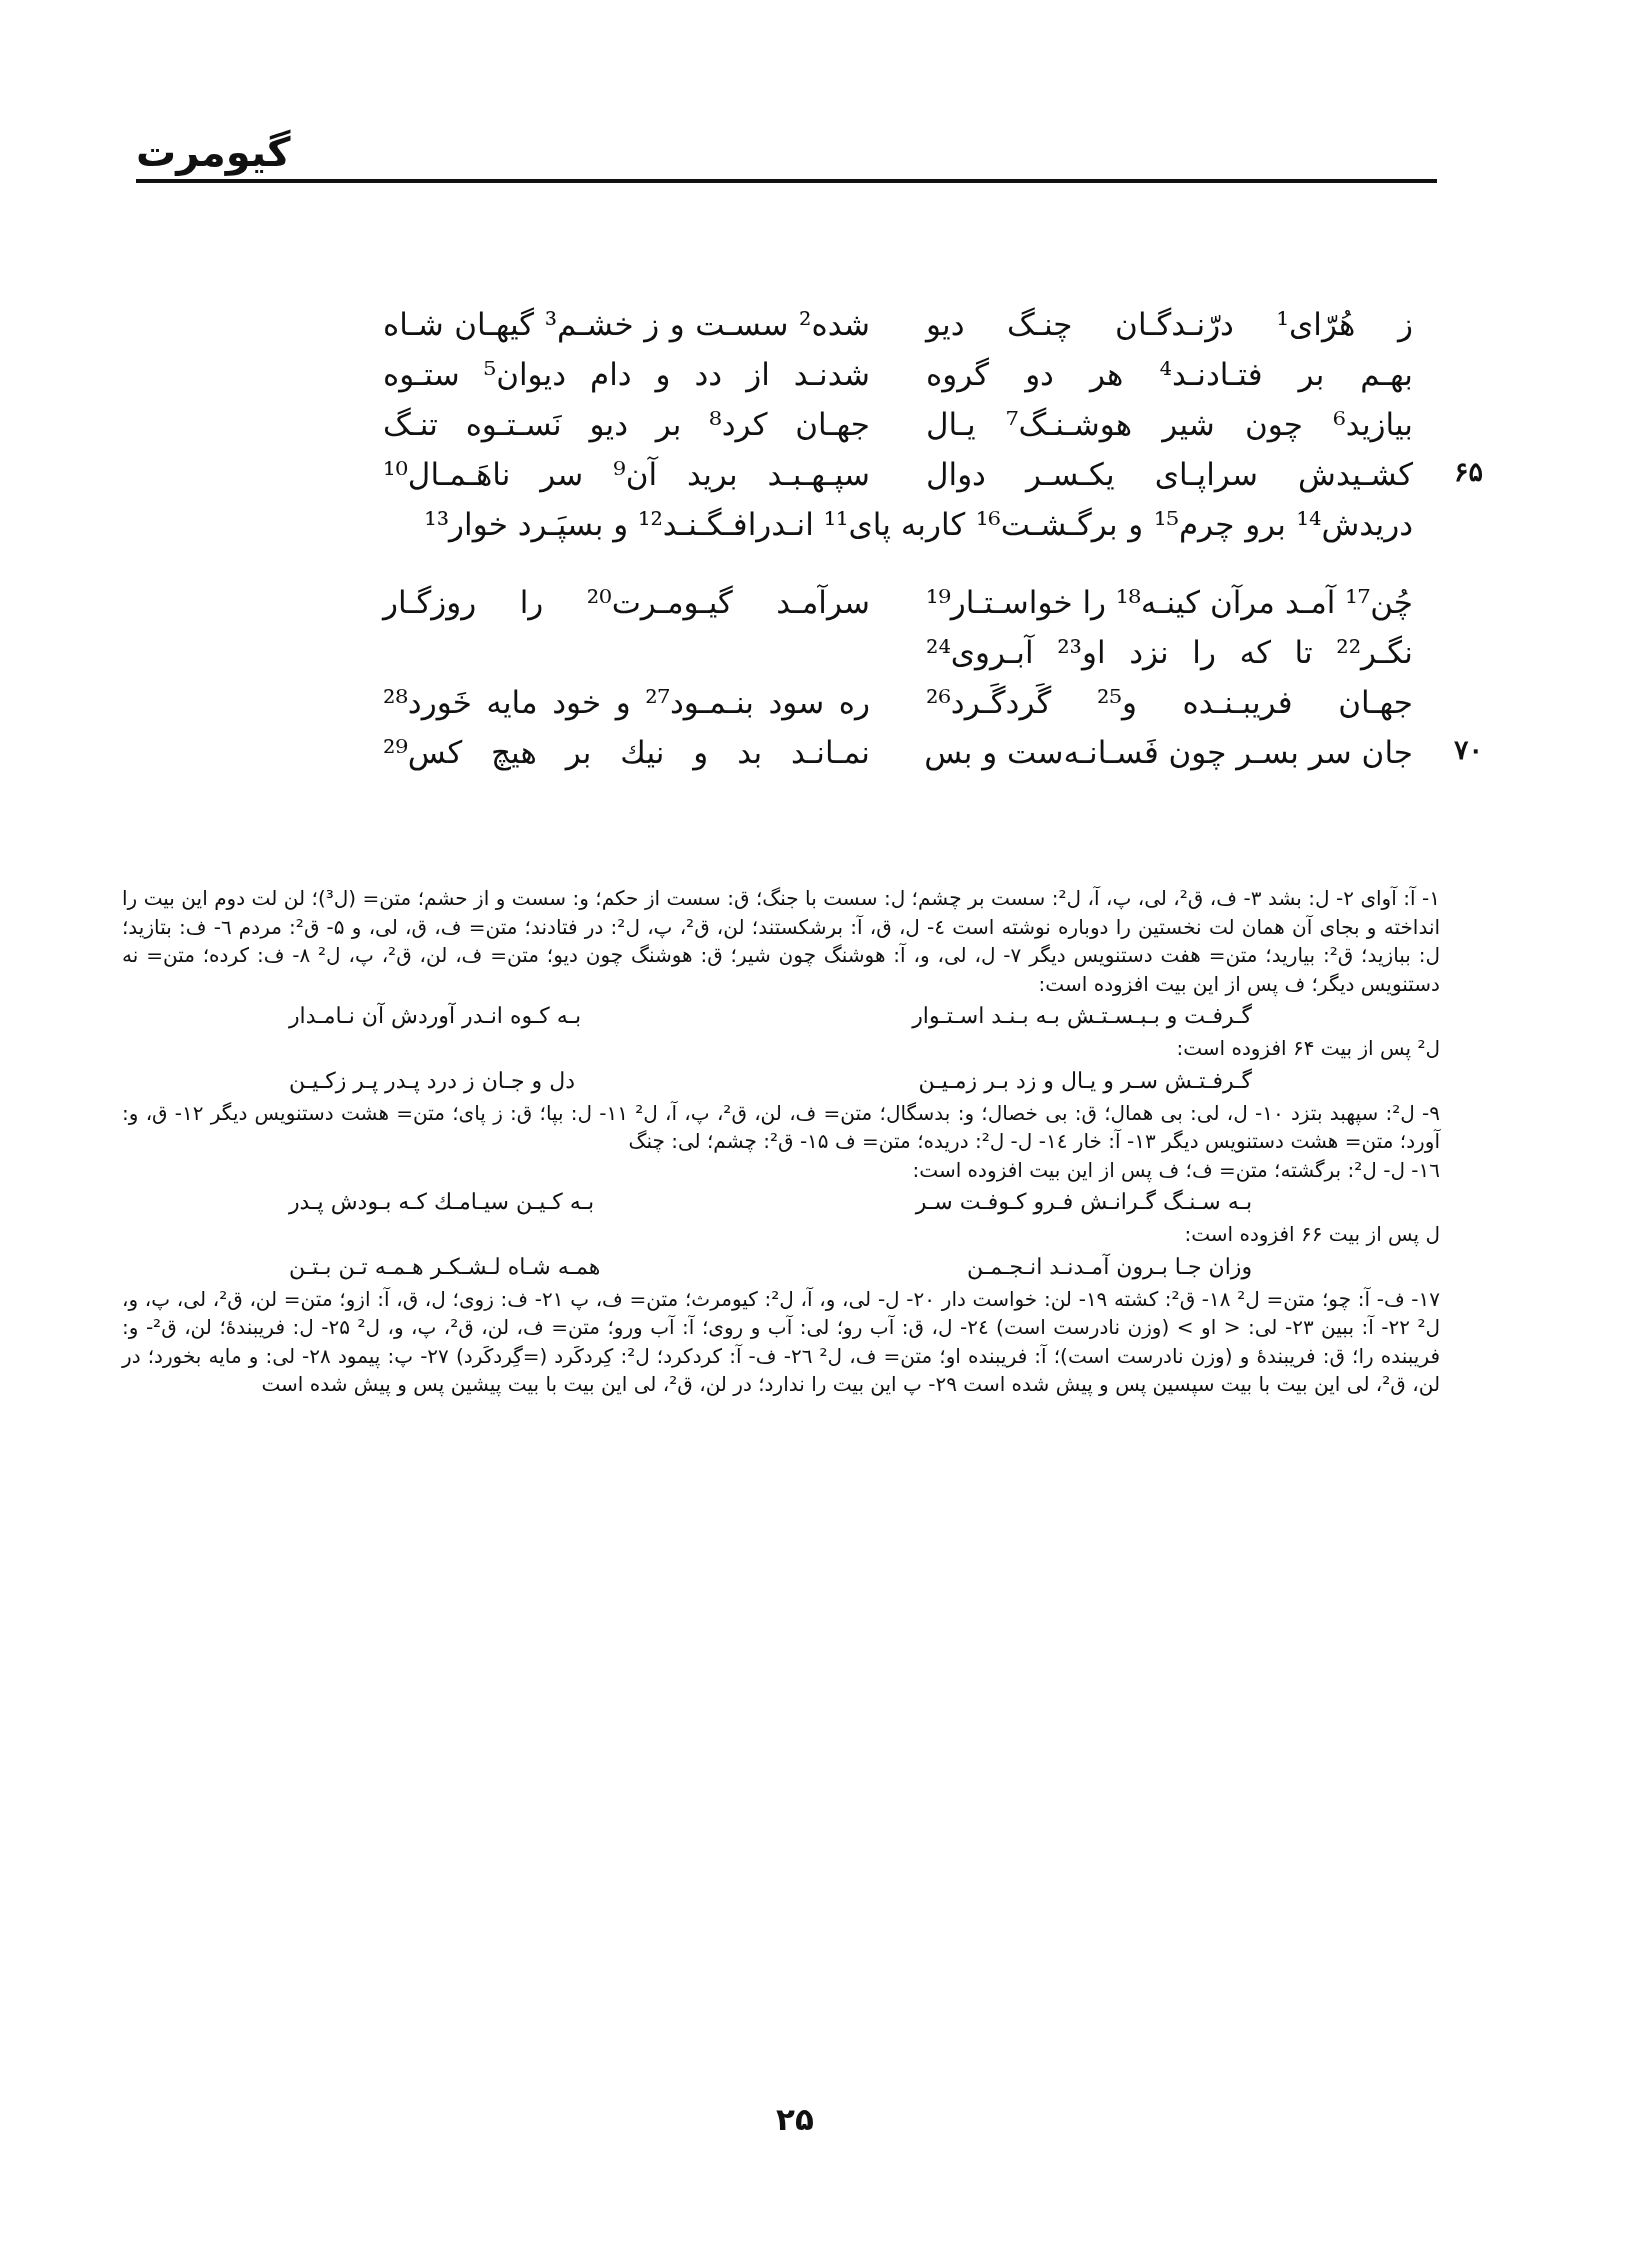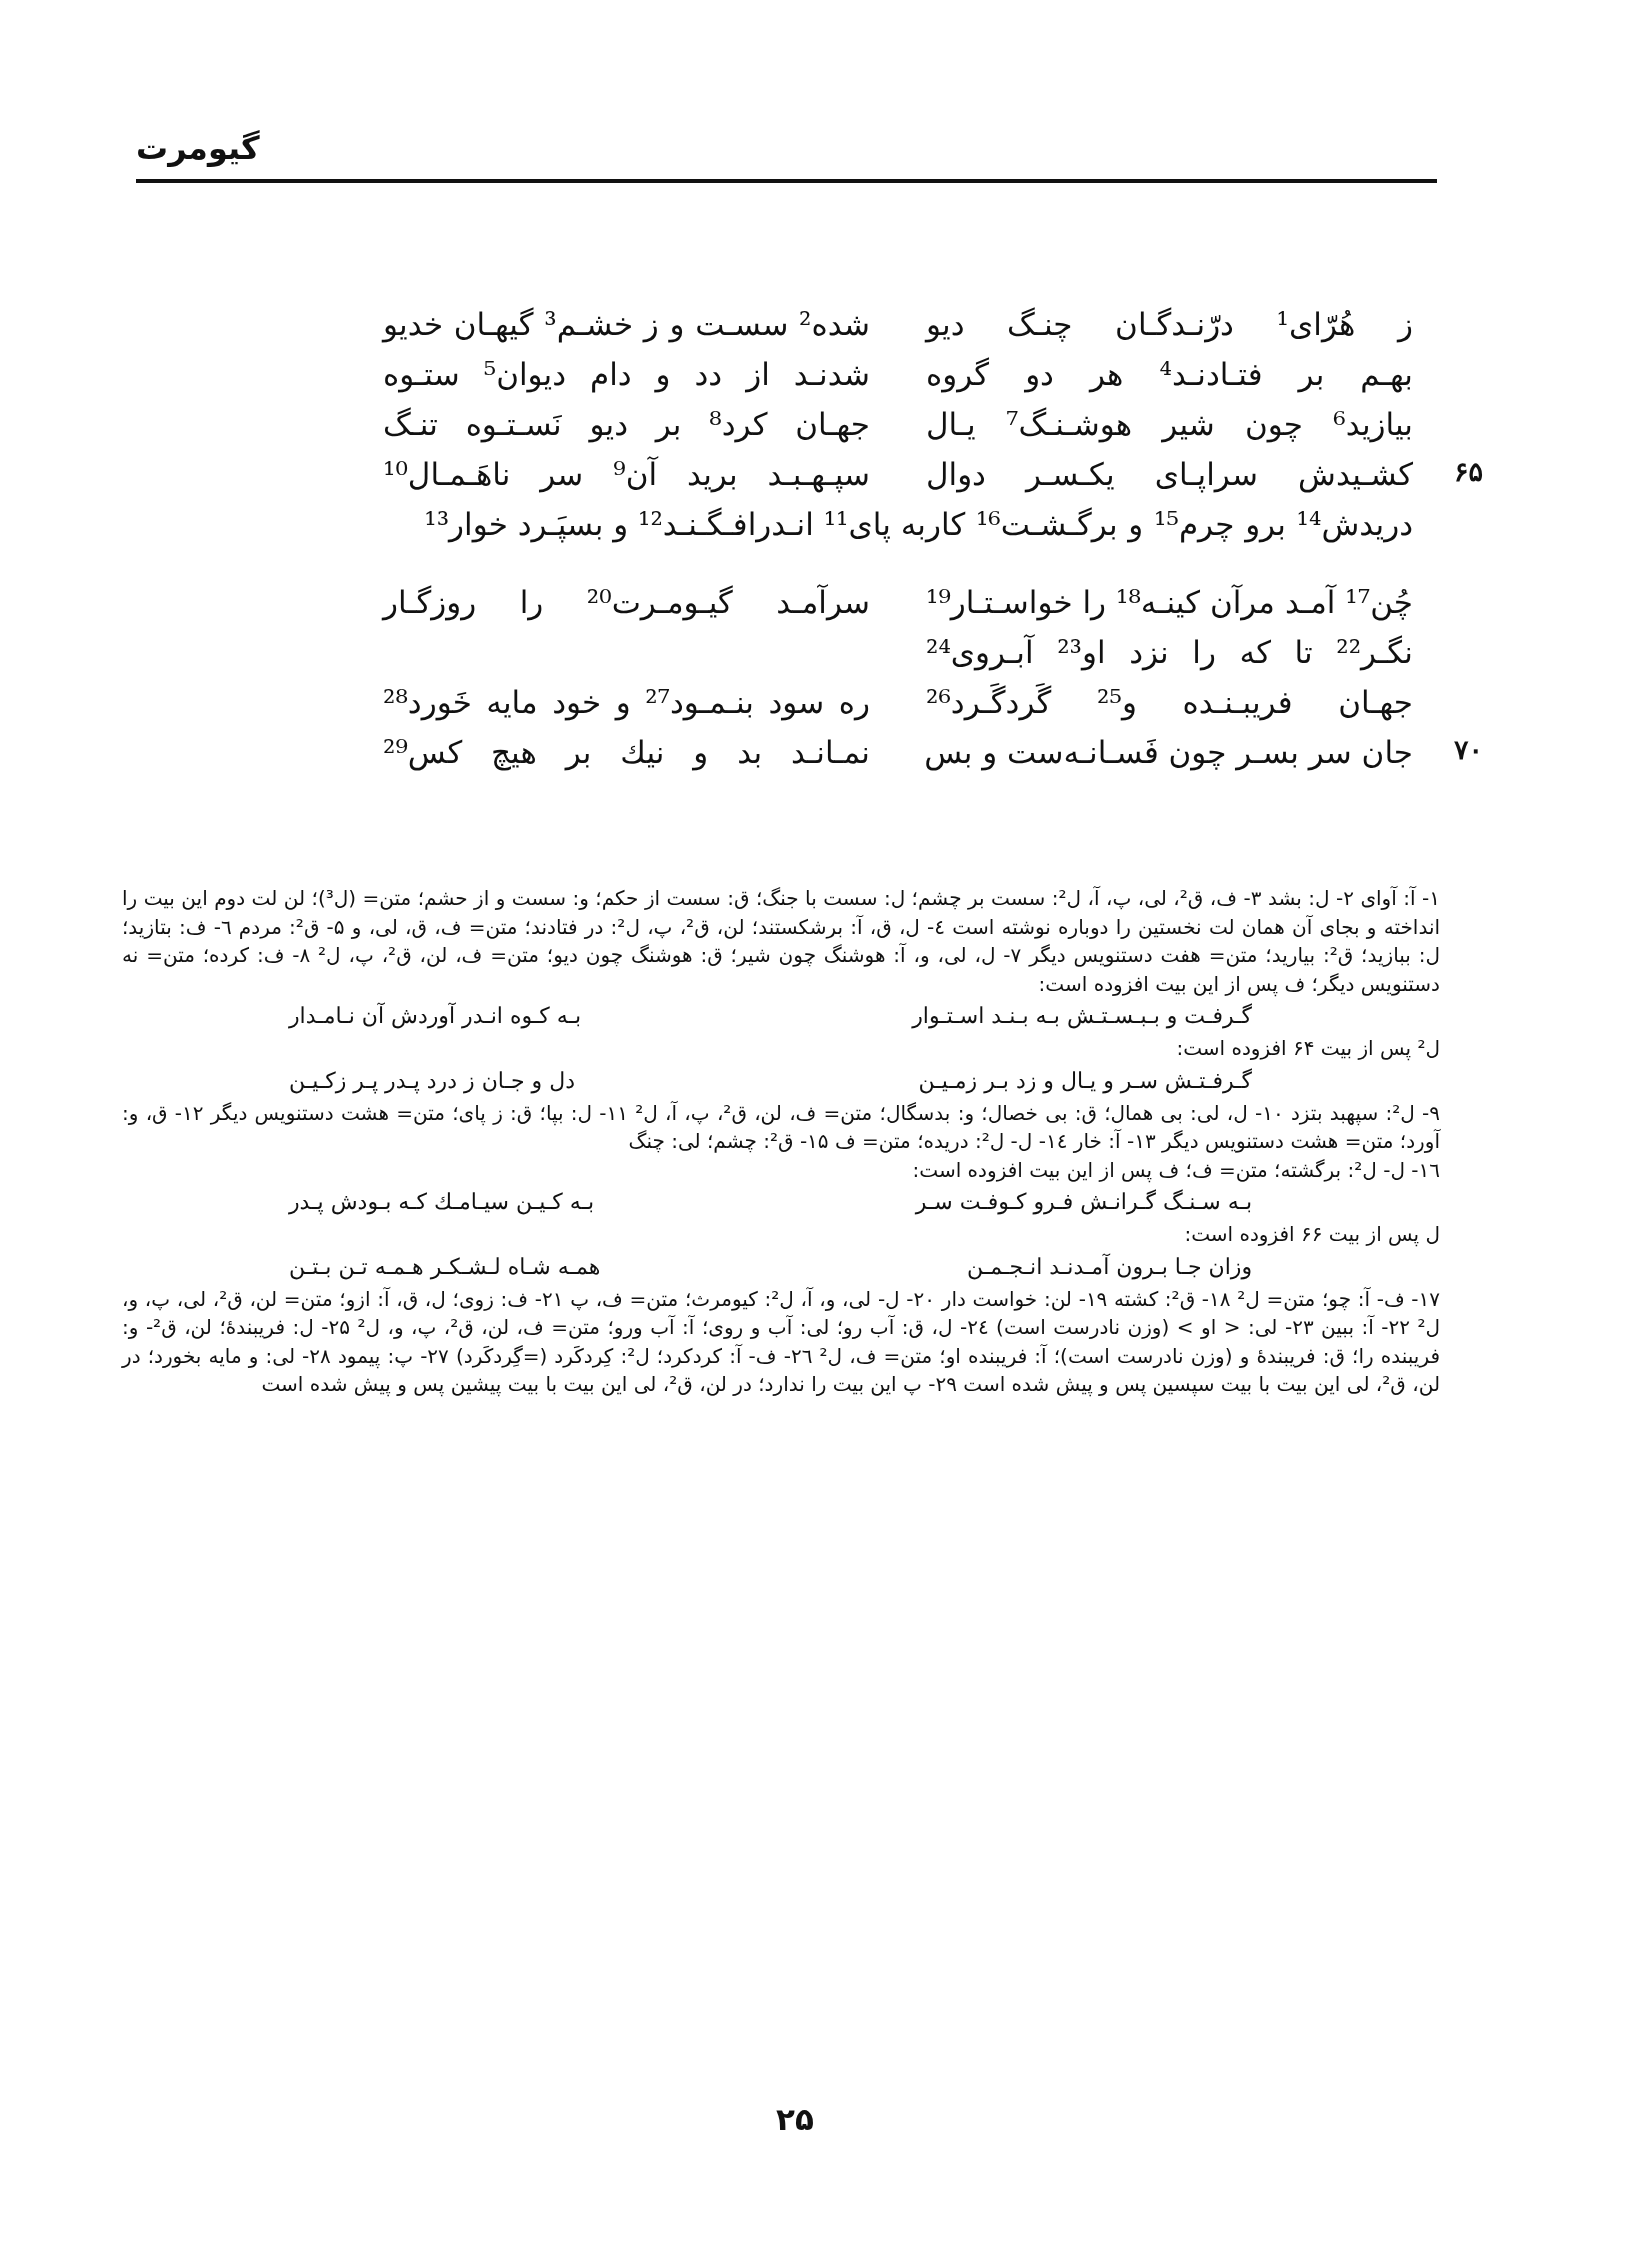--- a/index.html
+++ b/index.html
@@ -1,17 +1,17 @@
 <!DOCTYPE html>
 <html style="font-size:11px"><head>
 <meta charset="utf-8">
 <style>
   html, body { margin:0; padding:0; background:#ffffff; }
   body { width:1650px; height:2250px; position:relative; overflow:hidden; color:#111; font-family:"DejaVu Sans", sans-serif; }
-  .header-title { position:absolute; left:136px; top:129px; font-size:32px; font-weight:bold; direction:rtl; }
+  .header-title { position:absolute; left:136px; top:129px; font-size:40px; font-weight:bold; direction:rtl; }
   .header-rule { position:absolute; left:136px; top:179px; width:1301px; height:3.5px; background:#111; }
   .verses { position:absolute; left:230px; top:306px; width:1183px; direction:rtl; font-family:"DejaVu Serif", serif; font-size:31px; }
   .couplet { position:relative; height:50px; display:flex; flex-direction:row; }
   .couplet.gap-before { margin-top:28px; }
   .hemi { width:487px; text-align:justify; text-align-last:justify; white-space:nowrap; }
   .hemi.first { margin-left:56px; }
   .vnum { position:absolute; right:-70px; top:0; font-size:27px; font-weight:bold; }
   .notes { position:absolute; left:122px; top:884px; width:1318px; direction:rtl; font-size:20px; line-height:28.5px; text-align:justify; }
   .notes p { margin:0; }
   .notes .added-verse { display:flex; justify-content:space-between; padding:0 188px 0 167px; font-family:"DejaVu Serif", serif; font-size:22px; line-height:36px; }
@@ -20,21 +20,21 @@
 </head>
 <body>
 
 <div class="header-title">گیومرت</div>
 <div class="header-rule"></div>
 
 <div class="verses">
   <div class="couplet">
     <span class="vnum"></span>
     <span class="hemi first">ز هُرّای¹ درّنـدگـان چنـگ دیو</span>
-    <span class="hemi">شده² سسـت و ز خشـم³ گیهـان خدیو</span>
+    <span class="hemi">شده² سسـت و ز خشـم³ گیهـان شـاه</span>
   </div>
   <div class="couplet">
     <span class="vnum"></span>
     <span class="hemi first">بهـم بر فتـادنـد⁴ هر دو گروه</span>
     <span class="hemi">شدنـد از دد و دام دیوان⁵ ستـوه</span>
   </div>
   <div class="couplet">
     <span class="vnum"></span>
     <span class="hemi first">بیازید⁶ چون شیر هوشـنـگ⁷ یـال</span>
     <span class="hemi">جهـان کرد⁸ بر دیو نَسـتـوه تنـگ</span>

